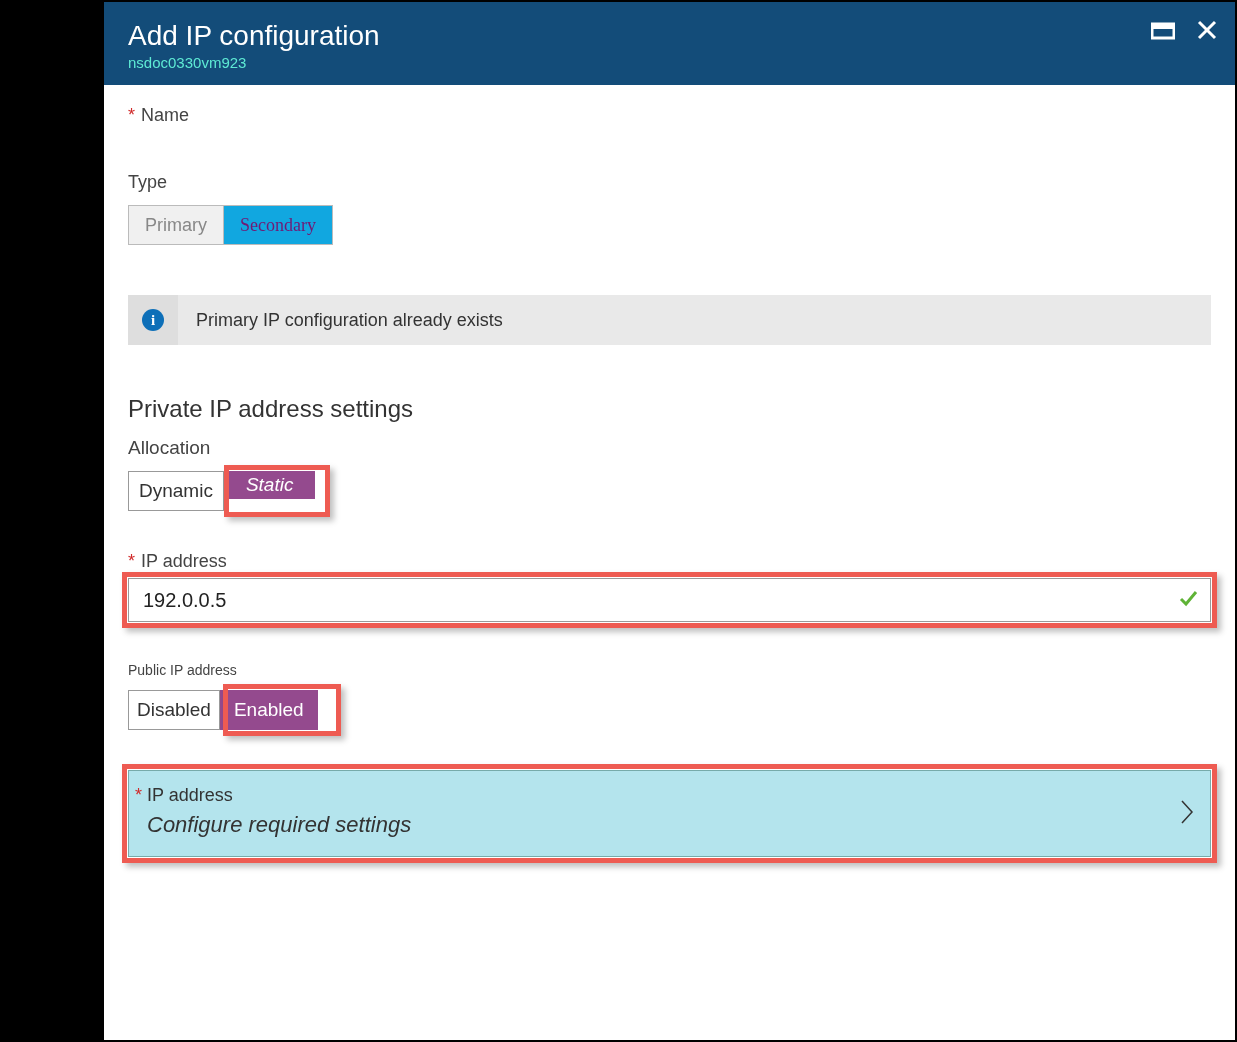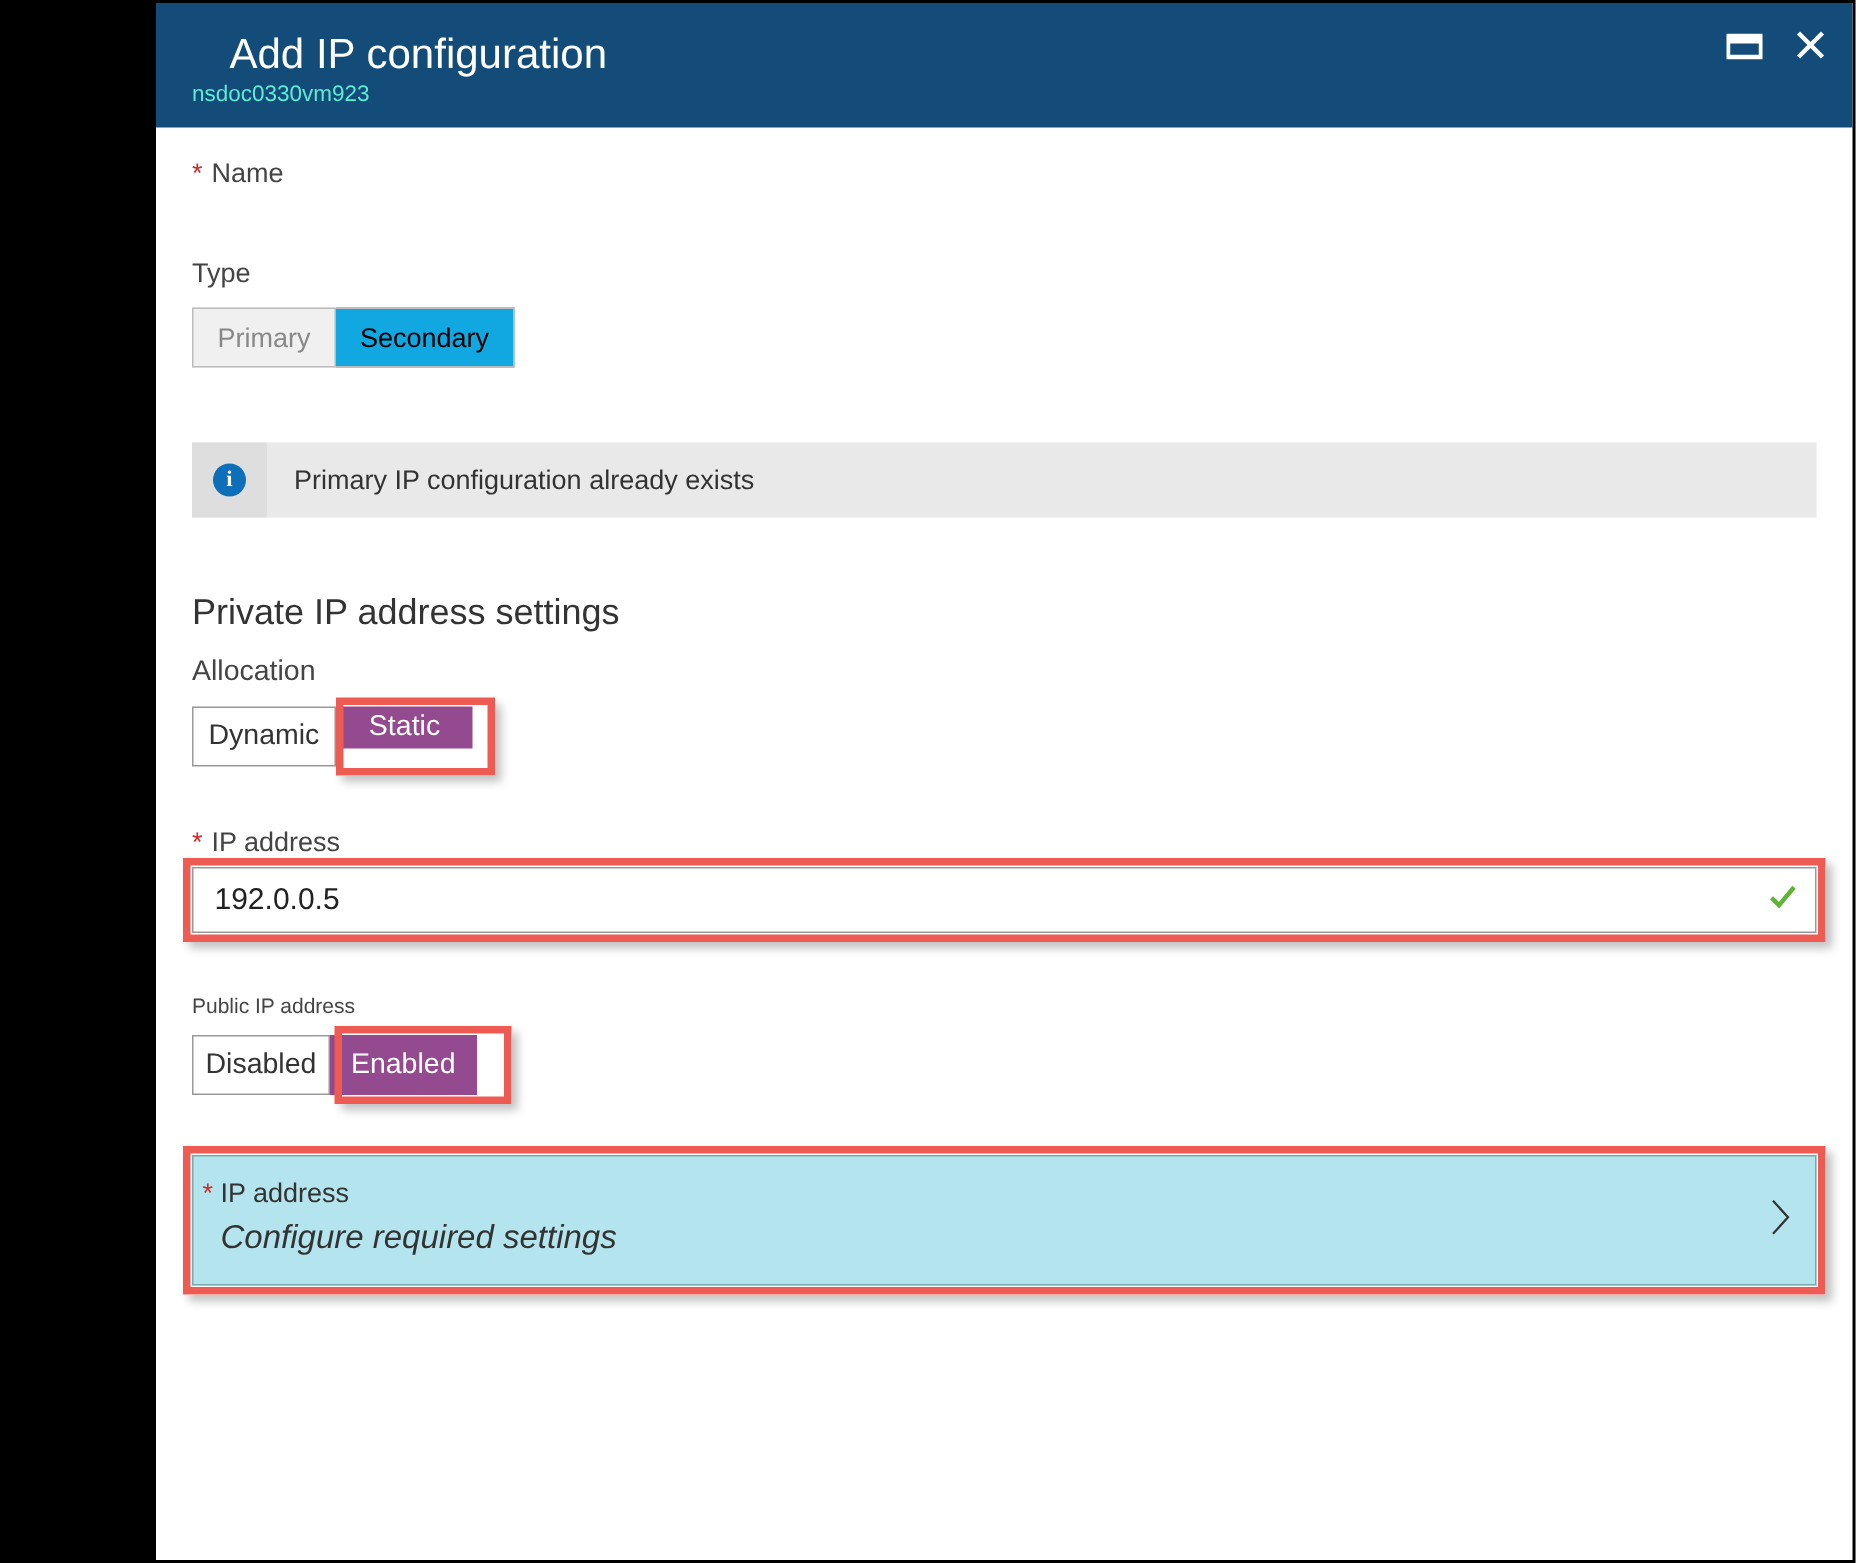--- a/index.html
+++ b/index.html
@@ -25,21 +25,20 @@
   }
   .header {
     background: #134c79;
     color: #ffffff;
     padding: 18px 24px 14px 24px;
     position: relative;
   }
   .header-title {
     font-size: 28px;
     font-weight: 400;
-    margin-left: 25px;
   }
   .header-sub {
     font-size: 15px;
     color: #5eead4;
     margin-top: 2px;
   }
   .header-icons {
     position: absolute;
     top: 18px;
     right: 18px;
@@ -104,22 +103,23 @@
     font-size: 18px;
     border: 1px solid #bbb;
     user-select: none;
   }
   .toggle-primary {
     background: #f0f0f0;
     color: #888;
   }
   .toggle-secondary {
     background: #11a7e0;
-    color: #000000;
+    color: #701a75;
     border-left: none;
+    font-family: Liberation Serif, serif;
   }
   
   .info-bar {
     background: #e9e9e9;
     display: flex;
     align-items: center;
     height: 50px;
     font-size: 18px;
     color: #333;
   }
@@ -155,20 +155,21 @@
     padding: 0 10px;
     font-size: 19px;
   }
   .alloc-static {
     background: #944a8e;
     color: #fff;
     height: 28px;
     display: flex; align-items: center;
     padding: 0 22px;
     font-size: 19px;
+    font-style: italic;
   }
   .red-box-static {
     position: absolute;
     border: 5px solid #ee5b52;
     pointer-events: none;
     box-shadow: 4px 4px 6px rgba(0,0,0,0.25);
     top: -6px;
     left: 96px;
     height: 52px;
     width: 106px;

